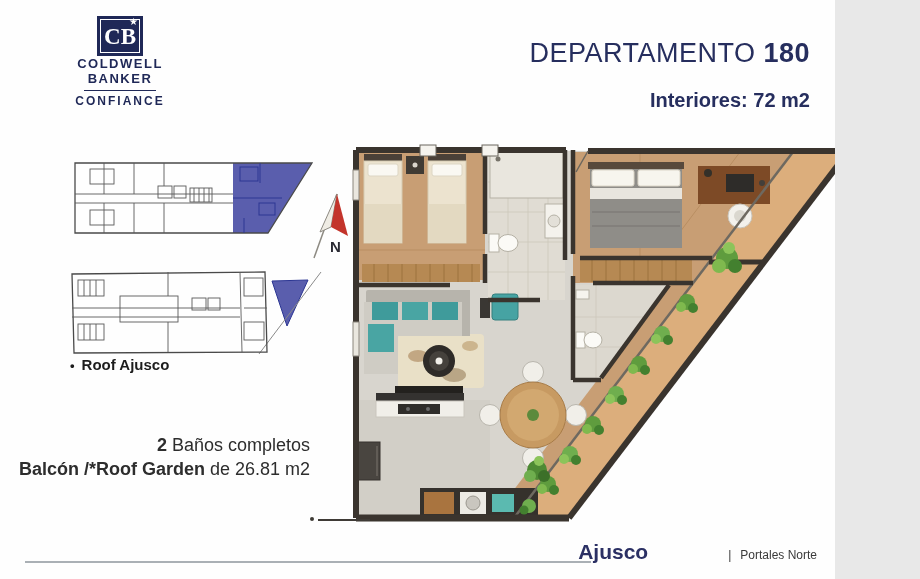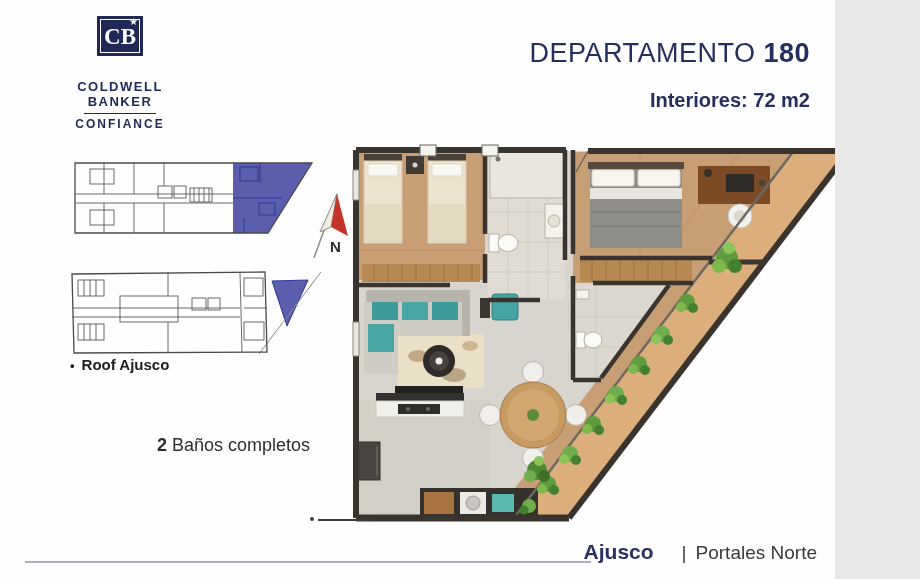--- a/index.html
+++ b/index.html
@@ -6,21 +6,21 @@
   .page{position:relative;width:835px;height:579px;background:#fefefe;overflow:hidden;
         font-family:"Liberation Sans",sans-serif;}
 
   
   .logo{position:absolute;left:58px;top:16px;width:124px;text-align:center;color:#1f2857;}
   .logo-square{position:relative;width:46px;height:40px;margin:0 auto;background:#1f2857;}
   .logo-square::after{content:"";position:absolute;inset:3px;border:1px solid #ffffff;}
   .logo-monogram{position:absolute;inset:0;display:flex;align-items:center;justify-content:center;
         color:#fff;font-family:"Liberation Serif",serif;font-weight:bold;font-size:23px;line-height:1;}
   .logo-star{position:absolute;top:1px;right:5px;color:#fff;font-size:10px;line-height:1;}
-  .logo-name{margin-top:24px;font-weight:bold;font-size:13px;letter-spacing:1.5px;line-height:1.12;}
+  .logo-name{margin-top:1px;font-weight:bold;font-size:13px;letter-spacing:1.5px;line-height:1.12;}
   .logo-divider{width:72px;border-top:1px solid #1f2857;margin:4px auto 3px;}
   .logo-sub{font-weight:bold;font-size:12px;letter-spacing:2px;}
 
   
   .title-block{position:absolute;right:25px;top:38px;text-align:right;color:#262e5e;}
   .title-main{font-size:27px;letter-spacing:.5px;white-space:nowrap;}
   .title-main b{font-weight:bold;}
   .title-sub{font-size:20px;font-weight:bold;margin-top:20px;}
 
   
@@ -35,23 +35,23 @@
 
   
   .details{position:absolute;left:18px;top:434px;width:292px;text-align:right;
         font-size:18px;line-height:23.5px;color:#2d2d2d;}
   .details b{font-weight:bold;}
   .leader{position:absolute;left:318px;top:509px;width:52px;height:10px;border-bottom:2.5px solid #3f3b36;}
   .leader::before{content:"";position:absolute;left:-8px;bottom:-2px;width:4px;height:4px;border-radius:50%;background:#3f3b36;}
 
   
   .footer-line{position:absolute;left:25px;top:561px;width:566px;height:2px;background:#aab0b5;}
-  .footer{position:absolute;right:18px;top:540px;display:flex;align-items:baseline;gap:28px;white-space:nowrap;}
+  .footer{position:absolute;right:18px;top:540px;display:flex;align-items:baseline;gap:36px;white-space:nowrap;}
   .footer-project{font-size:21px;font-weight:bold;color:#2b3064;}
-  .footer-area{font-size:19px;color:#3a3a3a;}
+  .footer-area{font-size:12px;color:#3a3a3a;margin-left:44px;}
   .footer-area .sep{margin-right:9px;}
 </style>
 </head>
 <body>
 
 <div class="page">
 
   <div class="logo">
     <div class="logo-square">
       <span class="logo-monogram">CB</span>
@@ -367,20 +367,21 @@
           <circle cx="197" cy="328" r="10" fill="#4e8a34"></circle>
           <circle cx="190" cy="334" r="6" fill="#6fae4e"></circle>
           <circle cx="204" cy="334" r="6" fill="#3c7029"></circle>
           <circle cx="199" cy="319" r="5" fill="#8cc45a"></circle>
         </g>
     </g>
   </svg>
 
   <div class="details">
     <div><b>2</b><span> Baños completos</span></div>
+    <div><b>Balcón /*Roof Garden</b><span> de 26.81 m2</span></div>
   </div>
   <div class="leader"></div>
 
   <div class="footer-line"></div>
   <div class="footer">
     <span class="footer-project">Ajusco</span>
     <span class="footer-area"><span class="sep">|</span><span>Portales Norte</span></span>
   </div>
 
 </div>

